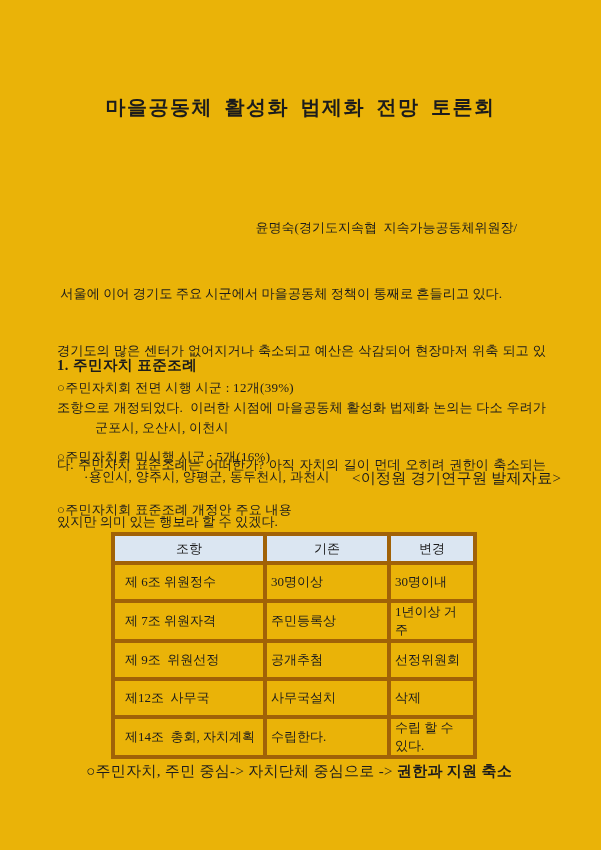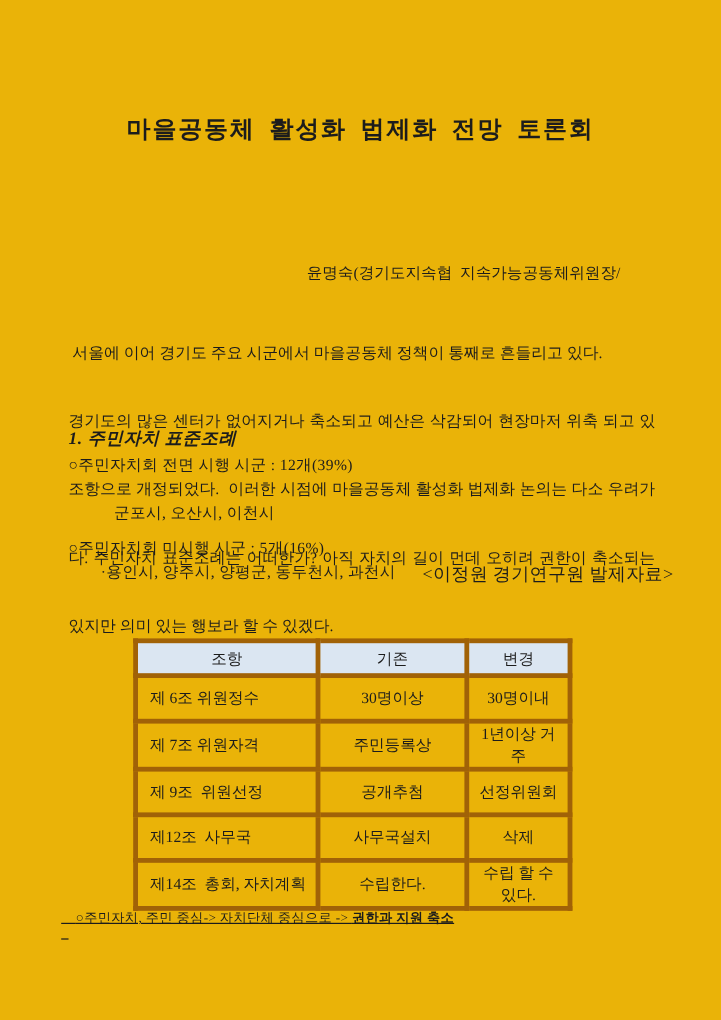--- a/index.html
+++ b/index.html
@@ -26,21 +26,20 @@
   .intro{
     top:246px;left:57px;width:489px;
     font-size:13.2px;line-height:19px;
   }
   .intro .line{white-space:pre-wrap;}
   .intro .stretch{text-align:justify;text-align-last:justify;}
   .h2{
     top:356px;left:57px;
     font-size:14.5px;font-weight:bold;
     letter-spacing:0.5px;
-    font-style:italic;
   }
   .body-line{font-size:13px;letter-spacing:0.3px;}
   .l-full{top:379px;left:57px;}
   .l-cities1{top:399px;left:84px;}
   .l-cities2{top:419px;left:95px;}
   .l-notimpl{top:448px;left:57px;}
   .l-cities3{top:468px;left:84px;}
   .l-note{top:469px;left:352px;font-size:15px;}
   .l-caption{top:501px;left:57px;}
   table.amend{
@@ -54,24 +53,24 @@
     border:4px solid #a16207;
     padding:0 4px;
     white-space:pre-wrap;
   }
   table.amend th{
     height:25px;
     background:var(--hdr-bg,#dbe6f2);
     font-weight:normal;
     text-align:center;
   }
-  table.amend td{height:34px;text-align:center;}
+  table.amend td{height:34px;text-align:left;}
   table.amend td.article{text-align:left;padding-left:10px;width:134px;}
   table.amend td.before{width:112px;}
-  .conclusion{top:745px;left:51px;font-size:11px;letter-spacing:0.3px;text-decoration:underline;}
+  .conclusion{top:745px;left:70px;font-size:15px;letter-spacing:0.3px;}
   .conclusion .bold{font-weight:bold;}
 </style>
 </head>
 <body>
 
 <div class="page" style="color: rgb(28, 28, 28);">
 
   <div class="abs title">마을공동체 활성화 법제화 전망 토론회</div>
 
   <div class="abs author">
@@ -88,20 +87,21 @@
 
   <div class="abs h2">1. 주민자치 표준조례</div>
 
   <div class="abs body-line l-full">○주민자치회 전면 시행 시군 : 12개(39%)</div>
   <div class="abs body-line l-cities2">군포시, 오산시, 이천시</div>
 
   <div class="abs body-line l-notimpl">○주민자치회 미시행 시군 : 5개(16%)</div>
   <div class="abs body-line l-cities3">·용인시, 양주시, 양평군, 동두천시, 과천시</div>
   <div class="abs body-line l-note">&lt;이정원 경기연구원 발제자료&gt;</div>
 
+  <div class="abs body-line l-caption">○주민자치회 표준조례 개정안 주요 내용</div>
 
   <table class="amend">
     <thead>
       <tr>
         <th>조항</th>
         <th>기존</th>
         <th>변경</th>
       </tr>
     </thead>
     <tbody>

